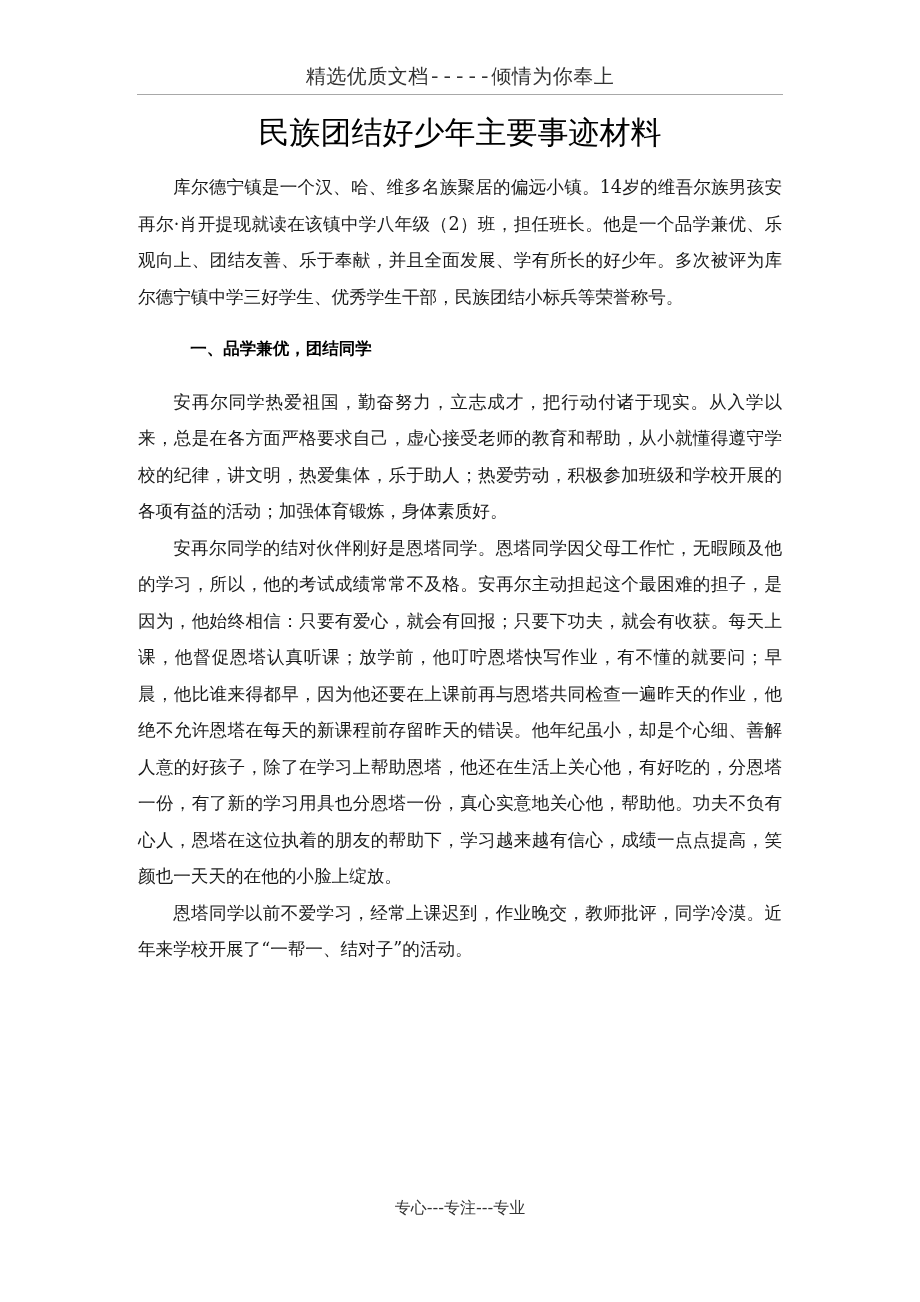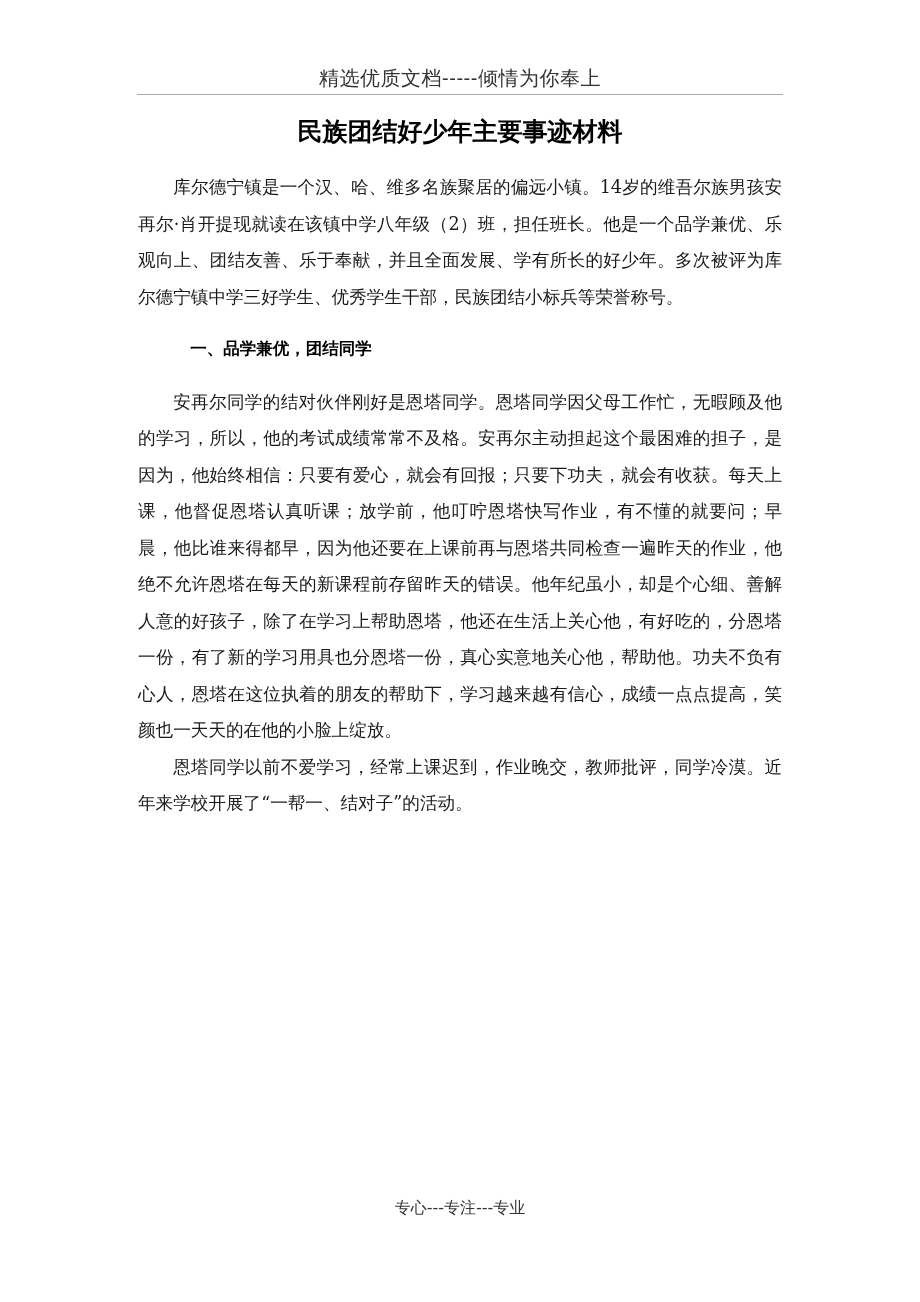--- a/index.html
+++ b/index.html
@@ -14,43 +14,43 @@
       overflow: hidden;
       font-family: "DejaVu Serif", "Liberation Serif", serif;
       color: #111;
     }
     .header {
       position: absolute;
       left: 137px;
       top: 64px;
       width: 646px;
       text-align: center;
-      font-family: Liberation Sans, sans-serif;
+      font-family: Liberation Mono, monospace;
       font-size: 20px;
       color: #333;
       letter-spacing: 0.5px;
       line-height: 28px;
     }
     .header-rule {
       position: absolute;
       left: 137px;
       top: 94px;
       width: 646px;
       height: 0;
       border-top: 1.5px solid #a8a8a8;
     }
     .title {
       position: absolute;
       left: 137px;
       top: 114px;
       width: 646px;
       text-align: center;
       font-family: "DejaVu Sans", "Liberation Sans", sans-serif;
-      font-weight: bold;
-      font-size: 25px;
+      font-weight: normal;
+      font-size: 31px;
       line-height: 36px;
       color: #000;
     }
     .body {
       position: absolute;
       left: 138px;
       top: 169px;
       width: 644px;
       font-size: 17.6px;
       line-height: 36.5px;
@@ -86,17 +86,18 @@
 <body>
 
 <div class="header">精选优质文档-----倾情为你奉上</div>
 <div class="header-rule"></div>
 
 <div class="title">民族团结好少年主要事迹材料</div>
 
 <div class="body">
   <p>库尔德宁镇是一个汉、哈、维多名族聚居的偏远小镇。14岁的维吾尔族男孩安再尔·肖开提现就读在该镇中学八年级（2）班，担任班长。他是一个品学兼优、乐观向上、团结友善、乐于奉献，并且全面发展、学有所长的好少年。多次被评为库尔德宁镇中学三好学生、优秀学生干部，民族团结小标兵等荣誉称号。</p>
   <h2>一、品学兼优，团结同学</h2>
+  <p>安再尔同学热爱祖国，勤奋努力，立志成才，把行动付诸于现实。从入学以来，总是在各方面严格要求自己，虚心接受老师的教育和帮助，从小就懂得遵守学校的纪律，讲文明，热爱集体，乐于助人；热爱劳动，积极参加班级和学校开展的各项有益的活动；加强体育锻炼，身体素质好。</p>
   <p>安再尔同学的结对伙伴刚好是恩塔同学。恩塔同学因父母工作忙，无暇顾及他的学习，所以，他的考试成绩常常不及格。安再尔主动担起这个最困难的担子，是因为，他始终相信：只要有爱心，就会有回报；只要下功夫，就会有收获。每天上课，他督促恩塔认真听课；放学前，他叮咛恩塔快写作业，有不懂的就要问；早晨，他比谁来得都早，因为他还要在上课前再与恩塔共同检查一遍昨天的作业，他绝不允许恩塔在每天的新课程前存留昨天的错误。他年纪虽小，却是个心细、善解人意的好孩子，除了在学习上帮助恩塔，他还在生活上关心他，有好吃的，分恩塔一份，有了新的学习用具也分恩塔一份，真心实意地关心他，帮助他。功夫不负有心人，恩塔在这位执着的朋友的帮助下，学习越来越有信心，成绩一点点提高，笑颜也一天天的在他的小脸上绽放。</p>
   <p>恩塔同学以前不爱学习，经常上课迟到，作业晚交，教师批评，同学冷漠。近年来学校开展了“一帮一、结对子”的活动。</p>
 </div>
 
 <div class="footer">专心---专注---专业</div>
 
 </body></html>

